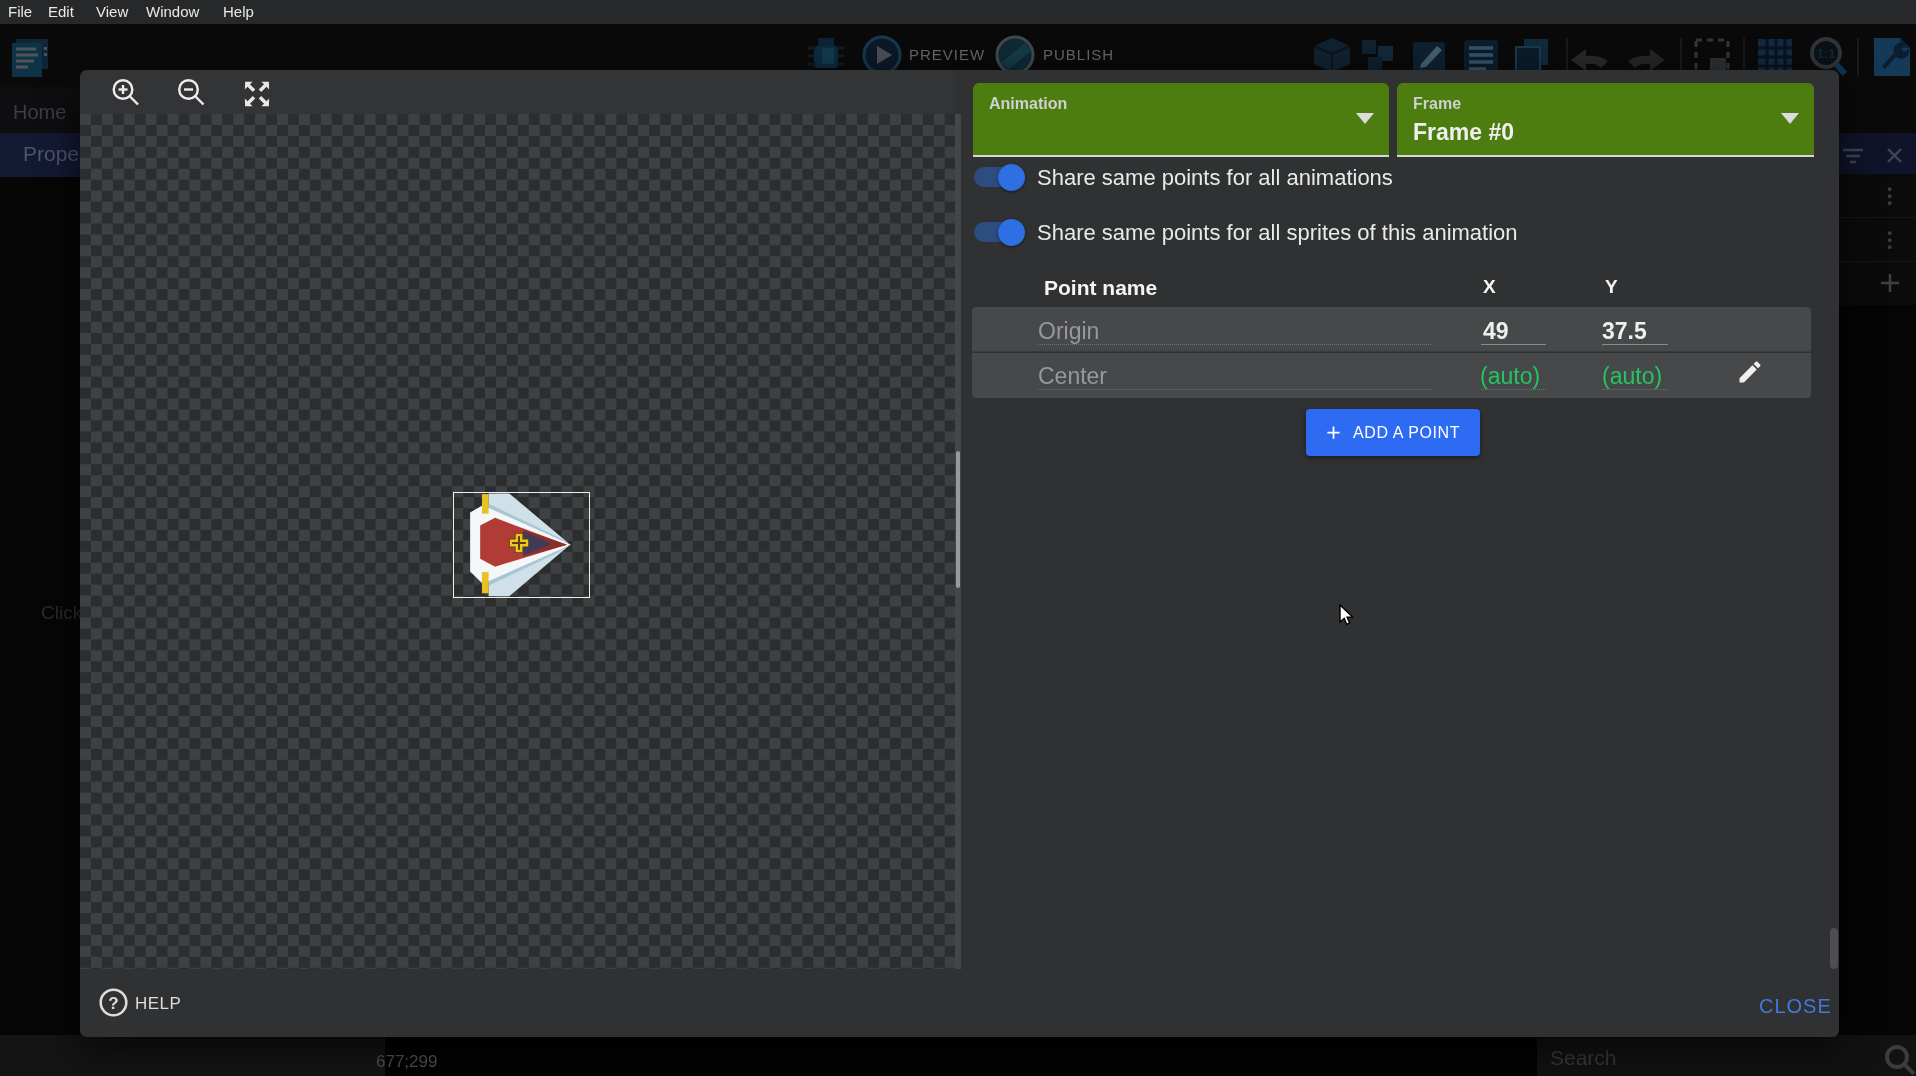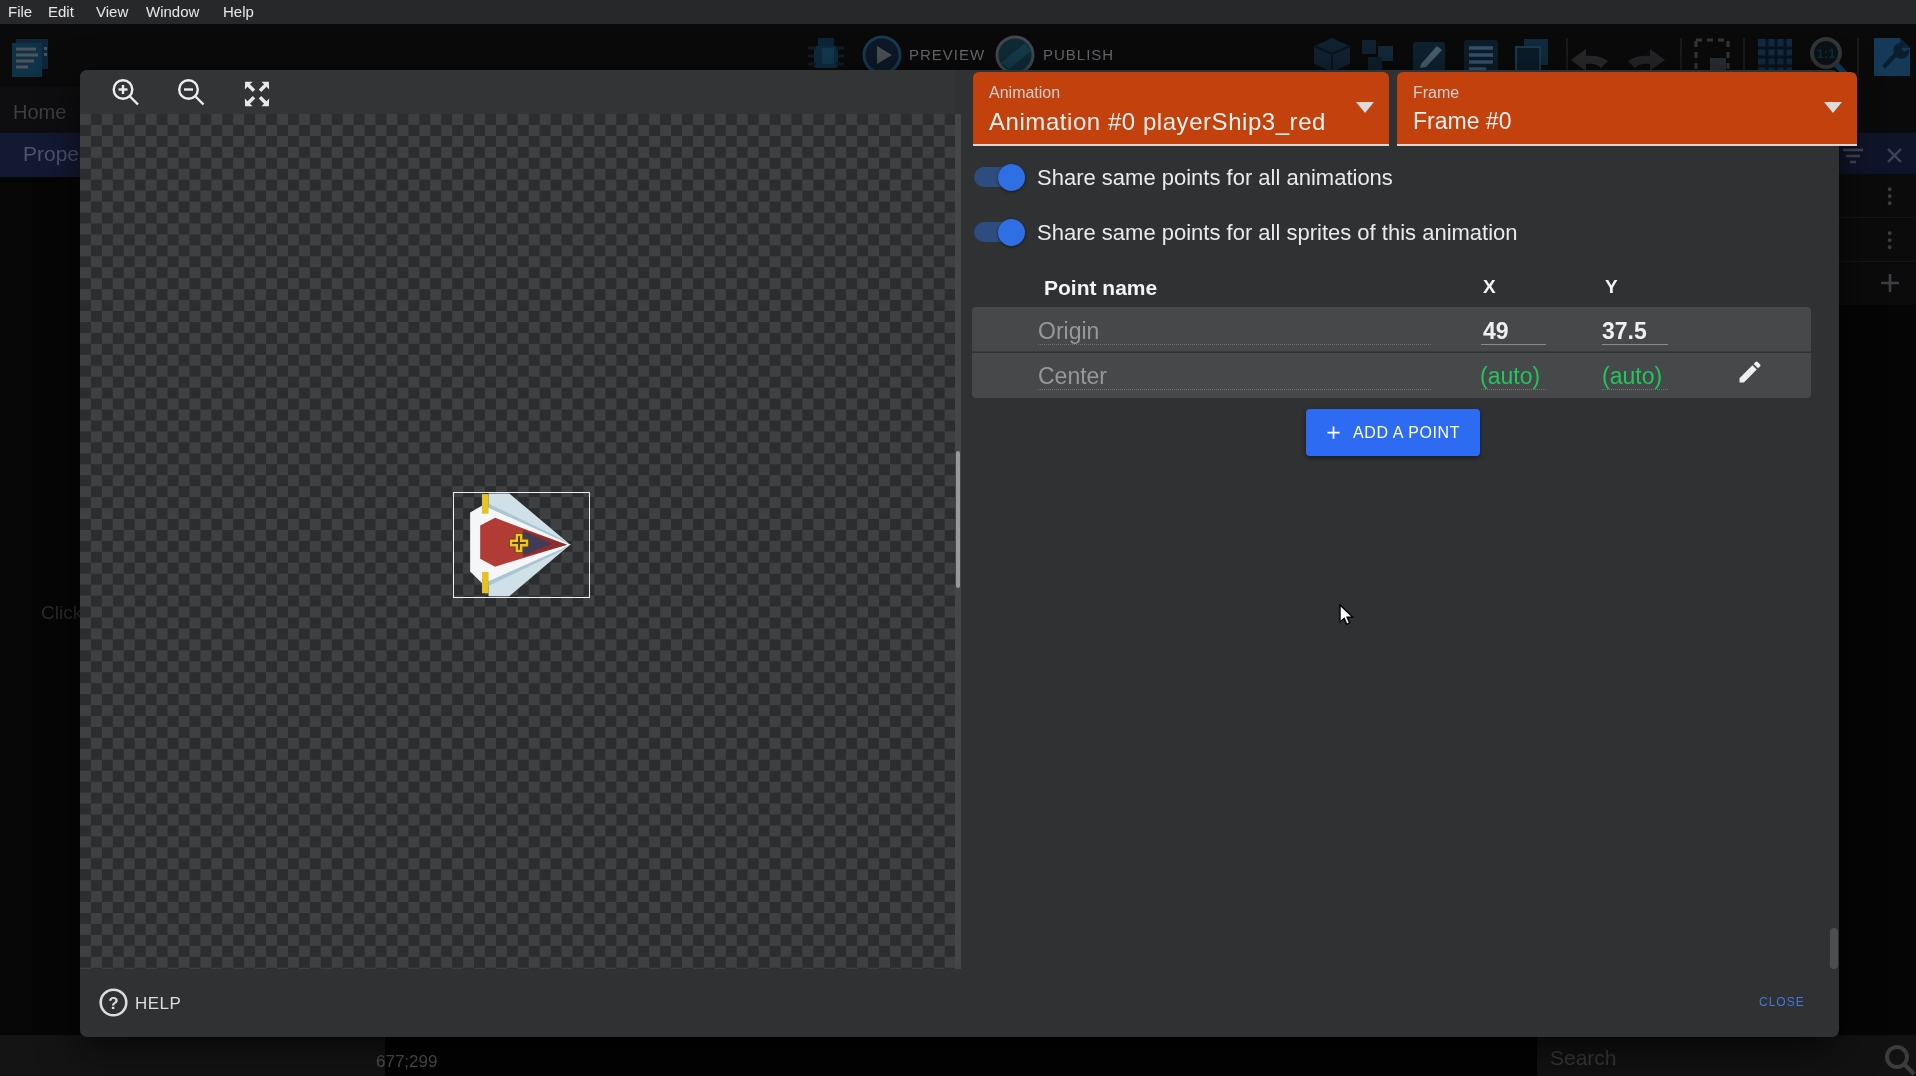--- a/index.html
+++ b/index.html
@@ -5,21 +5,21 @@
 #root{position:relative;width:1916px;height:1076px;overflow:hidden;background:#0a0a0b;}
 .a{position:absolute;}
 .menubar{left:0;top:0;width:1916px;height:24px;background:#26282a;color:#e8e8e8;font-size:15px;}
 .menubar span{position:absolute;top:3px;}
 .dlg{left:80px;top:70px;width:1759px;height:967px;background:#303132;border-radius:7px;box-shadow:0 12px 40px rgba(0,0,0,.65);}
 .ptb{left:0;top:0;width:875px;height:44px;background:#333436;border-radius:7px 0 0 0;}
 .canvas{left:0;top:44px;width:875px;height:855px;
  background:conic-gradient(#2b2d2f 0 90deg,#3e4042 90deg 180deg,#2b2d2f 180deg 270deg,#3e4042 270deg);
  background-size:21.9px 21.9px;}
 .sbtrack{left:875px;top:44px;width:6px;height:855px;background:#454647;}
-.sel{top:2px;height:73.5px;background:#c2410c;border-radius:6px 6px 0 0;border-bottom:2px solid #d6d6d6;}
+.sel{top:13px;height:73.5px;background:#4d7c0f;border-radius:6px 6px 0 0;border-bottom:2px solid #d6d6d6;font-weight:bold;}
 .sel .lbl{position:absolute;left:16px;top:12px;font-size:16px;color:#cfd0d1;}
 .sel .val{position:absolute;left:16px;top:36px;font-size:23px;color:#eff0f0;}
 .sel .arr{position:absolute;right:15px;top:30px;width:0;height:0;border-left:9px solid transparent;border-right:9px solid transparent;border-top:11px solid #dcdcdc;}
 .tgl{width:49px;height:20px;border-radius:10px;background:#2d4c7f;}
 .knob{width:27px;height:27px;border-radius:50%;background:#2e6fe4;box-shadow:0 1px 3px rgba(0,0,0,.5);}
 .tlbl{font-size:22px;color:#e9eaea;white-space:nowrap;}
 .row{left:892px;width:839px;height:45px;background:#47484a;}
 .gname{font-size:23px;color:#96989a;}
 .gval{font-size:23px;color:#eff0f0;font-weight:bold;}
 .gauto{font-size:23px;color:#22c55e;}
@@ -239,24 +239,23 @@
     <svg class="a" style="left:428.3px;top:417.9px" width="22" height="22" viewBox="-11 -11 22 22">
       <path d="M -2.2 -8 H 2.2 V -2.2 H 8 V 2.2 H 2.2 V 8 H -2.2 V 2.2 H -8 V -2.2 H -2.2 Z" fill="rgba(40,20,5,0.18)" stroke="#4d3e10" stroke-width="4"></path>
       <path d="M -2.2 -8 H 2.2 V -2.2 H 8 V 2.2 H 2.2 V 8 H -2.2 V 2.2 H -8 V -2.2 H -2.2 Z" fill="none" stroke="#ecc51f" stroke-width="2.4"></path>
     </svg>
   </div>
   <div class="a sbtrack"></div>
   <div class="a" style="left:875.5px;top:381px;width:4px;height:137px;background:#98999b;border-radius:2px"></div>
 
   <div class="a sel" style="left:893px;width:416px">
         <span class="lbl">Animation</span>
-        <span class="val" style="font-size:24px;letter-spacing:.55px">Animation #0 playerShip3_red</span>
         <span class="arr"></span>
       </div>
-  <div class="a sel" style="left:1317px;width:460px">
+  <div class="a sel" style="left:1317px;width:417px">
         <span class="lbl">Frame</span>
         <span class="val">Frame #0</span>
         <span class="arr"></span>
       </div>
 
   <div class="a tgl" style="left:894px;top:97px"></div>
   <div class="a knob" style="left:918px;top:93.5px"></div>
   <div class="a tlbl" style="left:957px;top:95px">Share same points for all animations</div>
   <div class="a tgl" style="left:894px;top:152px"></div>
   <div class="a knob" style="left:918px;top:148.5px"></div>
@@ -288,21 +287,21 @@
           <path fill="#fff" d="M19 13h-6v6h-2v-6H5v-2h6V5h2v6h6v2z"></path>
         </svg>
         <span style="position:absolute;left:47px;top:15px;font-size:16px;letter-spacing:.6px">ADD A POINT</span>
       </div>
 
   <svg class="a" style="left:19px;top:918px" width="29" height="29" viewBox="0 0 29 29">
         <circle cx="14.5" cy="14.5" r="12.8" fill="none" stroke="#dcdcdd" stroke-width="2.6"></circle>
         <text x="14.5" y="20.5" font-size="17" font-weight="bold" fill="#dcdcdd" text-anchor="middle" font-family="Liberation Sans">?</text>
       </svg>
   <div class="a" style="left:55px;top:924px;font-size:17px;letter-spacing:.5px;color:#dcdcdd">HELP</div>
-  <div class="a" style="left:1679px;top:925px;font-size:12px;letter-spacing:1px;color:#4477dc">CLOSE</div>
+  <div class="a" style="left:1679px;top:925px;font-size:20px;letter-spacing:1px;color:#4477dc">CLOSE</div>
 
   <div class="a" style="left:1750px;top:858px;width:8px;height:41px;background:#4d4e4f;border-radius:4px"></div>
 </div>
 
 <svg class="a" style="left:1338px;top:604px" width="20" height="24" viewBox="0 0 20 24">
       <path d="M2 1 L2 18 L6.2 14.4 L8.7 20.3 L11.6 19 L9.1 13.2 L14.6 13 Z" fill="#fff" stroke="#000" stroke-width="1.4"></path>
     </svg>
 
 </div>
 </body></html>

